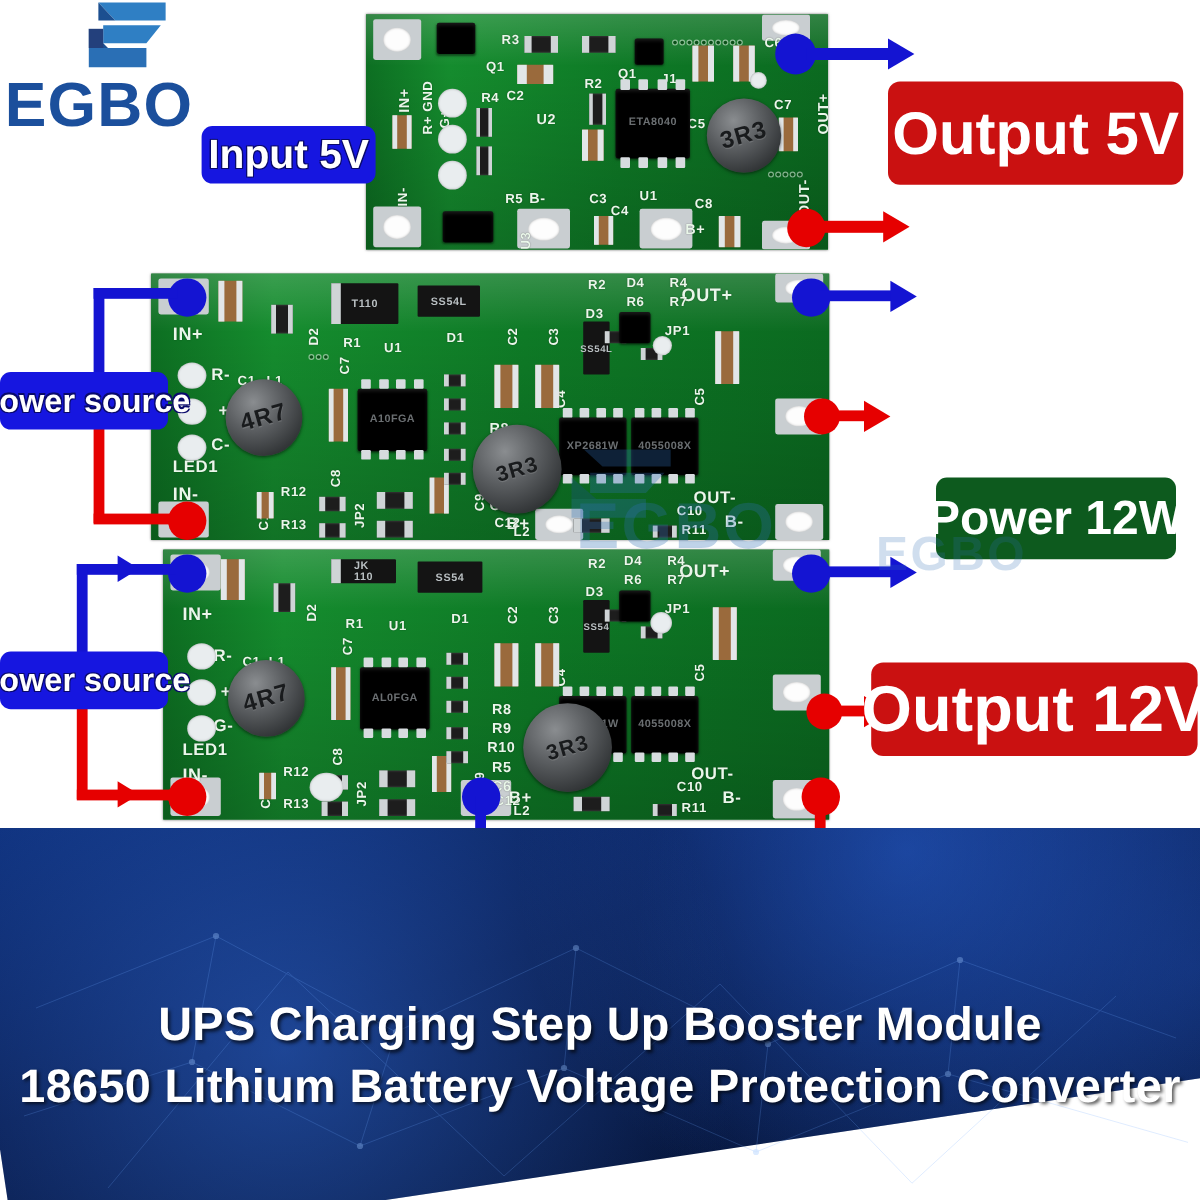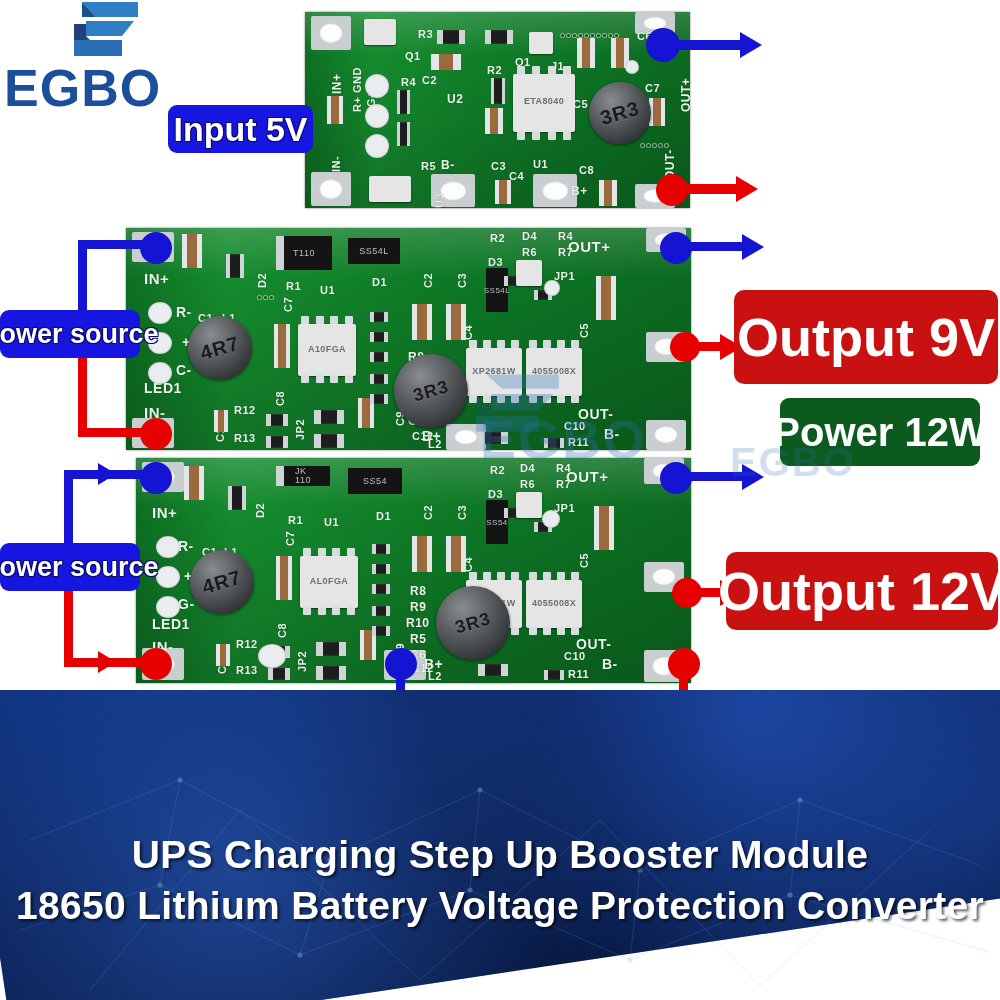--- a/index.html
+++ b/index.html
@@ -34,29 +34,29 @@
   .silk.v{transform:rotate(-90deg);transform-origin:left top;}
   .res{position:absolute;background:#1d1d1d;border-radius:1px;
        box-shadow:inset 0 0 2px rgba(255,255,255,.25);}
   .res::before,.res::after{content:"";position:absolute;top:0;bottom:0;width:22%;
        background:#cfd4d6;}
   .res::before{left:0;} .res::after{right:0;}
   .cap-tan{position:absolute;background:#9a6a3c;border-radius:1px;}
   .cap-tan::before,.cap-tan::after{content:"";position:absolute;top:0;bottom:0;width:26%;
        background:#e2e6e8;}
   .cap-tan::before{left:0;} .cap-tan::after{right:0;}
-  .ic{position:absolute;background:#e5e5e5;border-radius:2px;
+  .ic{position:absolute;background:#000000;border-radius:2px;
       box-shadow:inset 0 2px 3px rgba(255,255,255,.10),0 1px 2px rgba(0,0,0,.5);}
   .ic-lbl{position:absolute;left:0;right:0;top:38%;text-align:center;
       color:#6b6f72;font-size:9px;font-weight:bold;letter-spacing:.4px;}
   .legs{position:absolute;display:flex;justify-content:space-around;}
   .legs span{display:block;background:#d7dcdf;border-radius:1px;}
   .diode{position:absolute;background:#141414;border-radius:1px;}
   .diode .band{position:absolute;left:0;top:0;bottom:0;width:14%;background:#cfd4d6;}
-  .diode .dtxt{position:absolute;inset:0;color:#b9bfc2;font-size:9px;font-weight:normal;
+  .diode .dtxt{position:absolute;inset:0;color:#b9bfc2;font-size:9px;font-weight:bold;
       display:flex;align-items:center;justify-content:center;letter-spacing:.5px;}
   .ind{position:absolute;border-radius:50%;
       background:radial-gradient(circle at 36% 30%,#8a8d90 0%,#5c5f62 38%,#303335 78%,#202224 100%);
       box-shadow:0 1px 3px rgba(0,0,0,.55);}
   .ind .itxt{position:absolute;inset:0;display:flex;align-items:center;justify-content:center;
       color:#191b1d;font-weight:bold;font-size:20px;letter-spacing:1px;
       transform:rotate(-16deg);text-shadow:0 1px 0 rgba(255,255,255,.12);}
   .hole{position:absolute;background:#c9ced1;border-radius:2px;}
   .hole i{position:absolute;left:50%;top:50%;transform:translate(-50%,-50%);
       width:58%;height:58%;border-radius:50%;background:#fdfdfd;
@@ -615,24 +615,24 @@
   <div class="dot blue" style="left:385px;top:648px;width:32px;height:32px;"></div>
   <div class="wire blue" style="left:396px;top:664px;width:9px;height:104px;"></div>
   <div class="wire blue" style="left:396px;top:759px;width:60px;height:9px;"></div>
 
   <div class="dot red" style="left:668px;top:648px;width:32px;height:32px;"></div>
   <div class="wire red" style="left:679px;top:664px;width:9px;height:104px;"></div>
   <div class="wire red" style="left:628px;top:759px;width:60px;height:9px;"></div>
 
   <div class="lbl blue" style="left:168px;top:105px;width:145px;height:48px;font-size:34px;">Input 5V</div>
 
+  <div class="lbl red" style="left:740px;top:68px;width:246px;height:86px;font-size:50px;">Output 5V</div>
 
   <div class="lbl blue" style="left:0px;top:310px;width:140px;height:48px;font-size:27px;">Power source</div>
 
-  <div class="lbl red" style="left:734px;top:290px;width:264px;height:94px;font-size:54px;">Output 9V</div>
 
   <div class="lbl green" style="left:780px;top:398px;width:200px;height:68px;font-size:40px;">Power 12W</div>
 
 
   <div class="lbl blue" style="left:0px;top:543px;width:140px;height:48px;font-size:27px;">Power source</div>
 
   <div class="lbl red" style="left:726px;top:552px;width:272px;height:78px;font-size:54px;">Output 12V</div>
 
   <div class="lbl blue" style="left:8px;top:712px;width:262px;height:62px;font-size:44px;">Input DC5-12V</div>
 

